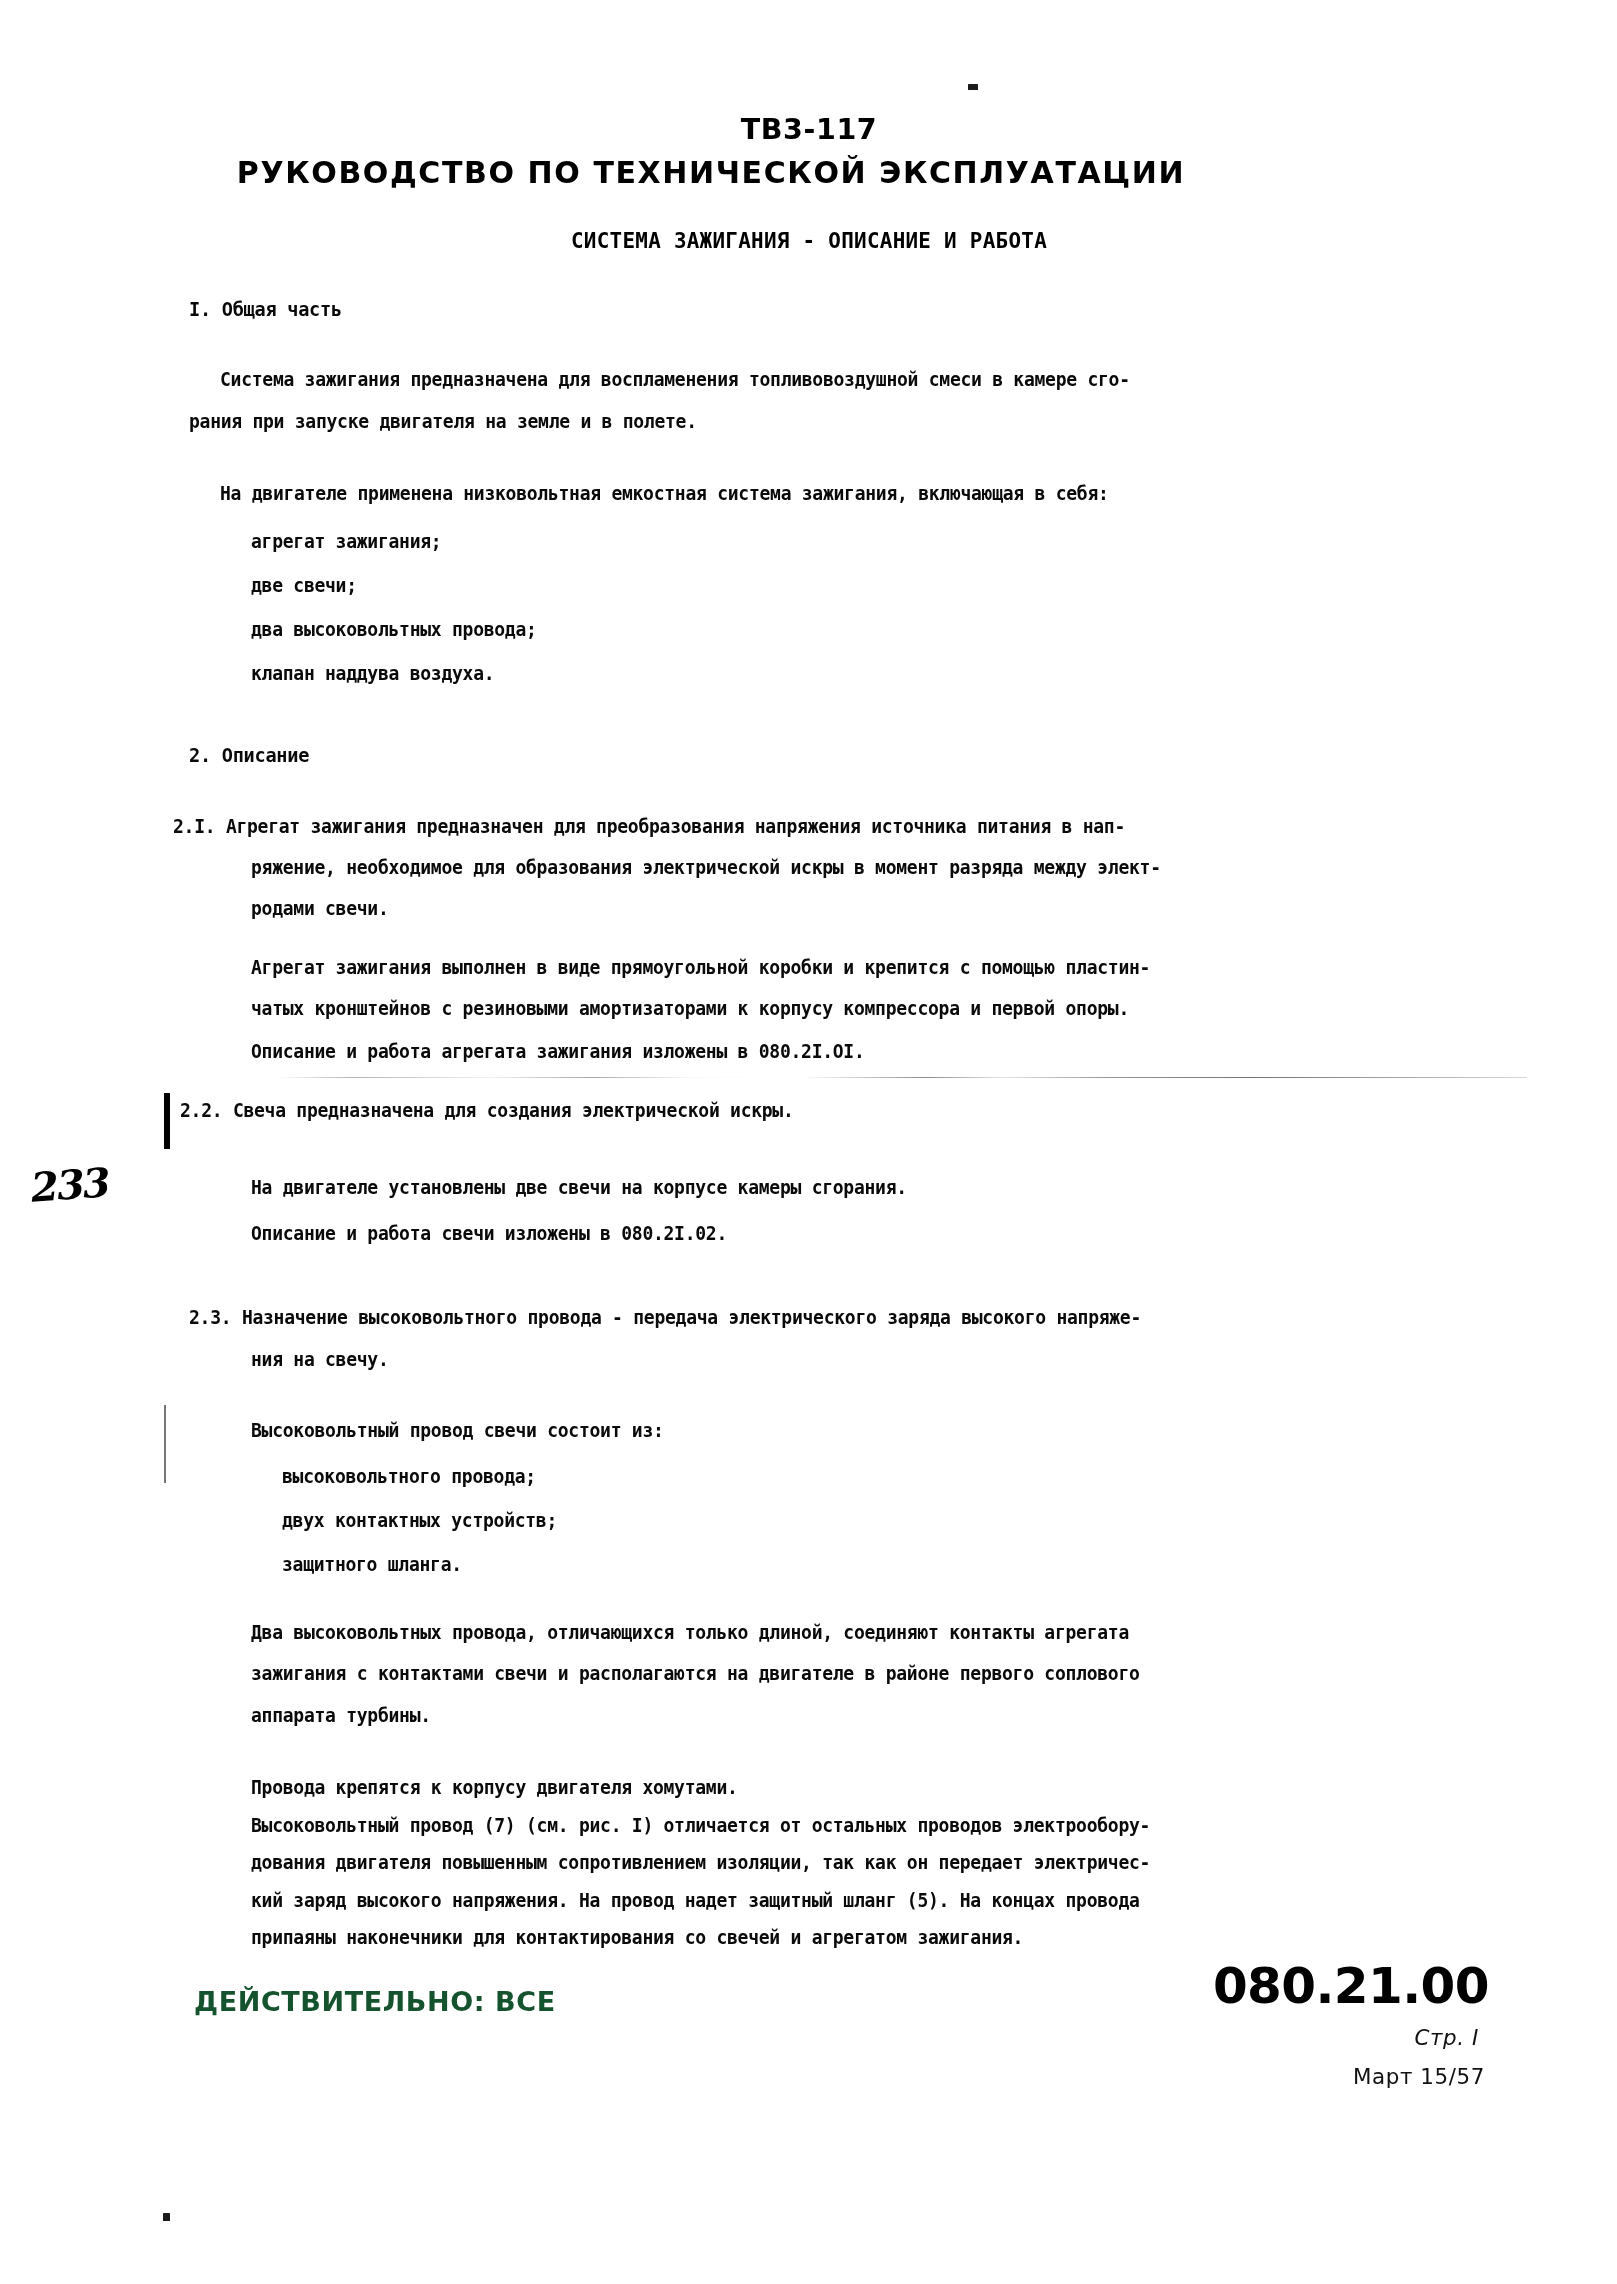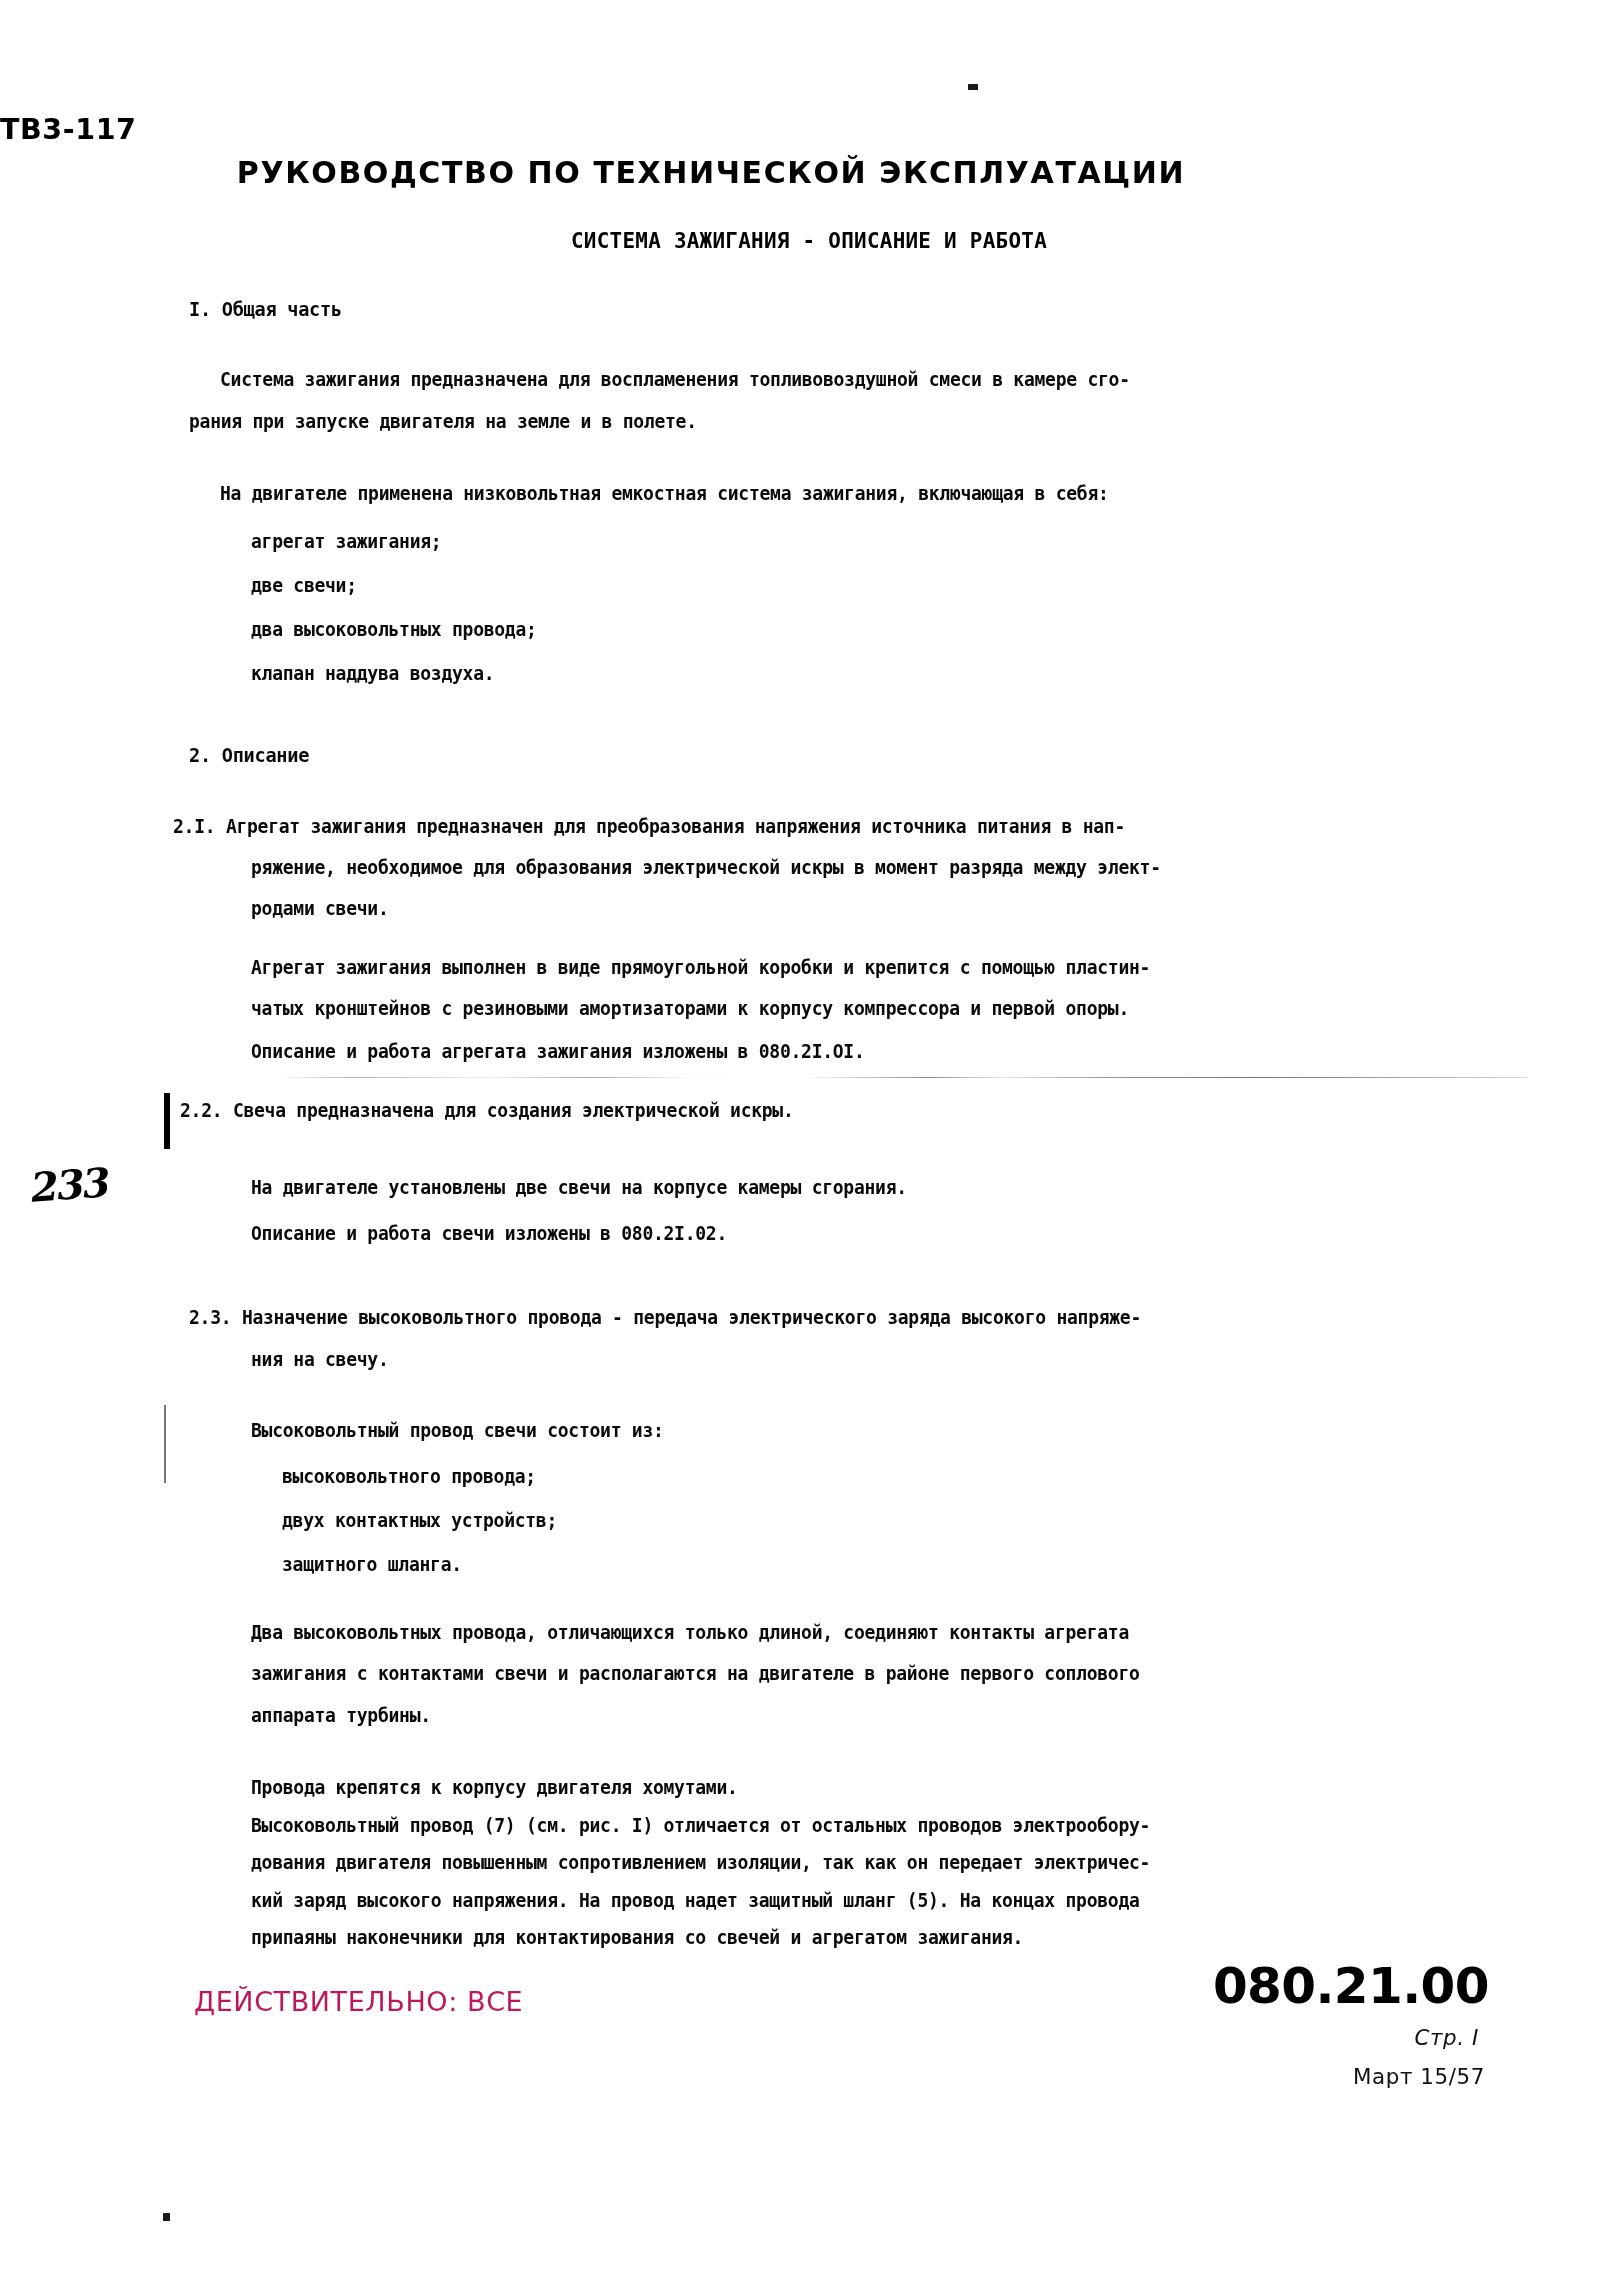--- a/index.html
+++ b/index.html
@@ -32,21 +32,21 @@
     transform-origin: left center;
     white-space: pre;
   }
 
   
   .hdr-model {
     position: absolute;
     top: 113px;
     left: 0;
     width: 1618px;
-    text-align: left;
+    text-align: center;
     font-family: "DejaVu Sans", sans-serif;
     font-weight: 700;
     font-size: 28.5px;
     letter-spacing: 0.6px;
     color: #000;
   }
   .hdr-title {
     position: absolute;
     top: 155px;
     left: 0;
@@ -77,24 +77,24 @@
     position: absolute;
     white-space: pre;
   }
 
   
   .ft-valid {
     position: absolute;
     left: 194px;
     top: 1986px;
     font-family: "DejaVu Sans", sans-serif;
-    font-weight: 400;
+    font-weight: 700;
     font-size: 27px;
     letter-spacing: 0.6px;
-    color: #be185d;
+    color: #14532d;
   }
   .ft-docnum {
     position: absolute;
     right: 129px;
     top: 1957px;
     font-family: "DejaVu Sans", sans-serif;
     font-weight: 700;
     font-size: 50px;
     letter-spacing: -0.6px;
     color: #000;

